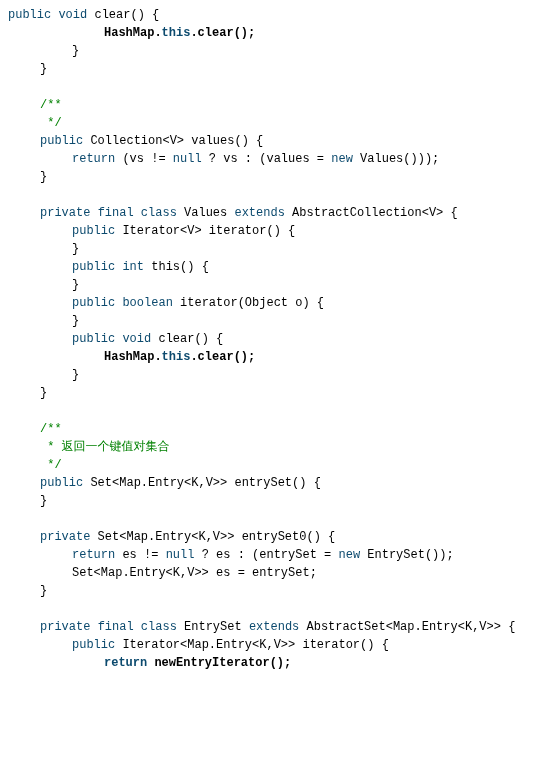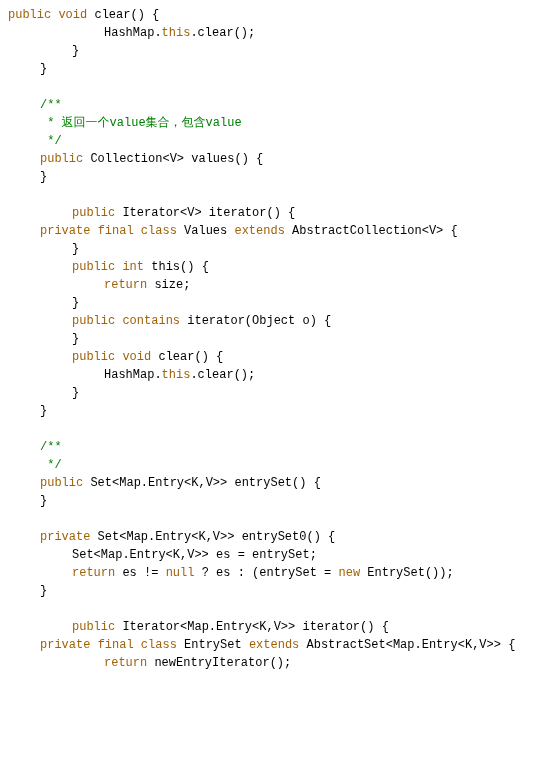--- a/index.html
+++ b/index.html
@@ -6,61 +6,61 @@
   body {
     background: #ffffff;
     font-family: Consolas, "Courier New", monospace;
     font-size: 12px;
     line-height: 18px;
     color: #000000;
     padding: 6px 8px;
     width: 536px;
   }
   .line { white-space: pre; height: 18px; }
-  .kw { color: #a16207; }
+  .kw { color: #0c4a6e; }
   .cm { color: #008000; }
   .i0 { padding-left: 0; }
   .i1 { padding-left: 32px; }
   .i2 { padding-left: 64px; }
-  .i3 { padding-left: 96px; }
+  .i3 { padding-left: 96px; font-weight: bold; }
 </style>
 </head>
 <body>
 
 <div id="code-container">
     <div class="line i0"><span class="kw">public</span> <span class="kw">void</span><span> clear() {</span></div>
     <div class="line i3"><span>HashMap.</span><span class="kw">this</span><span>.clear();</span></div>
     <div class="line i2"><span>}</span></div>
     <div class="line i1"><span>}</span></div>
     <div class="line i0">&nbsp;</div>
     <div class="line i1"><span class="cm">/**</span></div>
-    <div class="line i1"><span class="cm"> * 返回一个value集合，包含value</span></div>
     <div class="line i1"><span class="cm"> */</span></div>
     <div class="line i1"><span class="kw">public</span><span> Collection&lt;V&gt; values() {</span></div>
+    <div class="line i2"><span class="kw">return</span><span> (vs != </span><span class="kw">null</span><span> ? vs : (values = </span><span class="kw">new</span><span> Values()));</span></div>
     <div class="line i1"><span>}</span></div>
     <div class="line i0">&nbsp;</div>
+    <div class="line i1"><span class="kw">private</span> <span class="kw">final</span> <span class="kw">class</span><span> Values </span><span class="kw">extends</span><span> AbstractCollection&lt;V&gt; {</span></div>
     <div class="line i2"><span class="kw">public</span><span> Iterator&lt;V&gt; iterator() {</span></div>
-    <div class="line i1"><span class="kw">private</span> <span class="kw">final</span> <span class="kw">class</span><span> Values </span><span class="kw">extends</span><span> AbstractCollection&lt;V&gt; {</span></div>
     <div class="line i2"><span>}</span></div>
     <div class="line i2"><span class="kw">public</span> <span class="kw">int</span><span> this() {</span></div>
-    <div class="line i3"><span class="kw">return</span><span> size;</span></div>
     <div class="line i2"><span>}</span></div>
-    <div class="line i2"><span class="kw">public</span> <span class="kw">contains</span><span> iterator(Object o) {</span></div>
+    <div class="line i2"><span class="kw">public</span> <span class="kw">boolean</span><span> iterator(Object o) {</span></div>
     <div class="line i2"><span>}</span></div>
     <div class="line i2"><span class="kw">public</span> <span class="kw">void</span><span> clear() {</span></div>
     <div class="line i3"><span>HashMap.</span><span class="kw">this</span><span>.clear();</span></div>
     <div class="line i2"><span>}</span></div>
     <div class="line i1"><span>}</span></div>
     <div class="line i0">&nbsp;</div>
     <div class="line i1"><span class="cm">/**</span></div>
+    <div class="line i1"><span class="cm"> * 返回一个键值对集合</span></div>
     <div class="line i1"><span class="cm"> */</span></div>
     <div class="line i1"><span class="kw">public</span><span> Set&lt;Map.Entry&lt;K,V&gt;&gt; entrySet() {</span></div>
     <div class="line i1"><span>}</span></div>
     <div class="line i0">&nbsp;</div>
     <div class="line i1"><span class="kw">private</span><span> Set&lt;Map.Entry&lt;K,V&gt;&gt; entrySet0() {</span></div>
+    <div class="line i2"><span class="kw">return</span><span> es != </span><span class="kw">null</span><span> ? es : (entrySet = </span><span class="kw">new</span><span> EntrySet());</span></div>
     <div class="line i2"><span>Set&lt;Map.Entry&lt;K,V&gt;&gt; es = entrySet;</span></div>
-    <div class="line i2"><span class="kw">return</span><span> es != </span><span class="kw">null</span><span> ? es : (entrySet = </span><span class="kw">new</span><span> EntrySet());</span></div>
     <div class="line i1"><span>}</span></div>
     <div class="line i0">&nbsp;</div>
+    <div class="line i1"><span class="kw">private</span> <span class="kw">final</span> <span class="kw">class</span><span> EntrySet </span><span class="kw">extends</span><span> AbstractSet&lt;Map.Entry&lt;K,V&gt;&gt; {</span></div>
     <div class="line i2"><span class="kw">public</span><span> Iterator&lt;Map.Entry&lt;K,V&gt;&gt; iterator() {</span></div>
-    <div class="line i1"><span class="kw">private</span> <span class="kw">final</span> <span class="kw">class</span><span> EntrySet </span><span class="kw">extends</span><span> AbstractSet&lt;Map.Entry&lt;K,V&gt;&gt; {</span></div>
     <div class="line i3"><span class="kw">return</span><span> newEntryIterator();</span></div>
   </div>
 
 </body></html>

